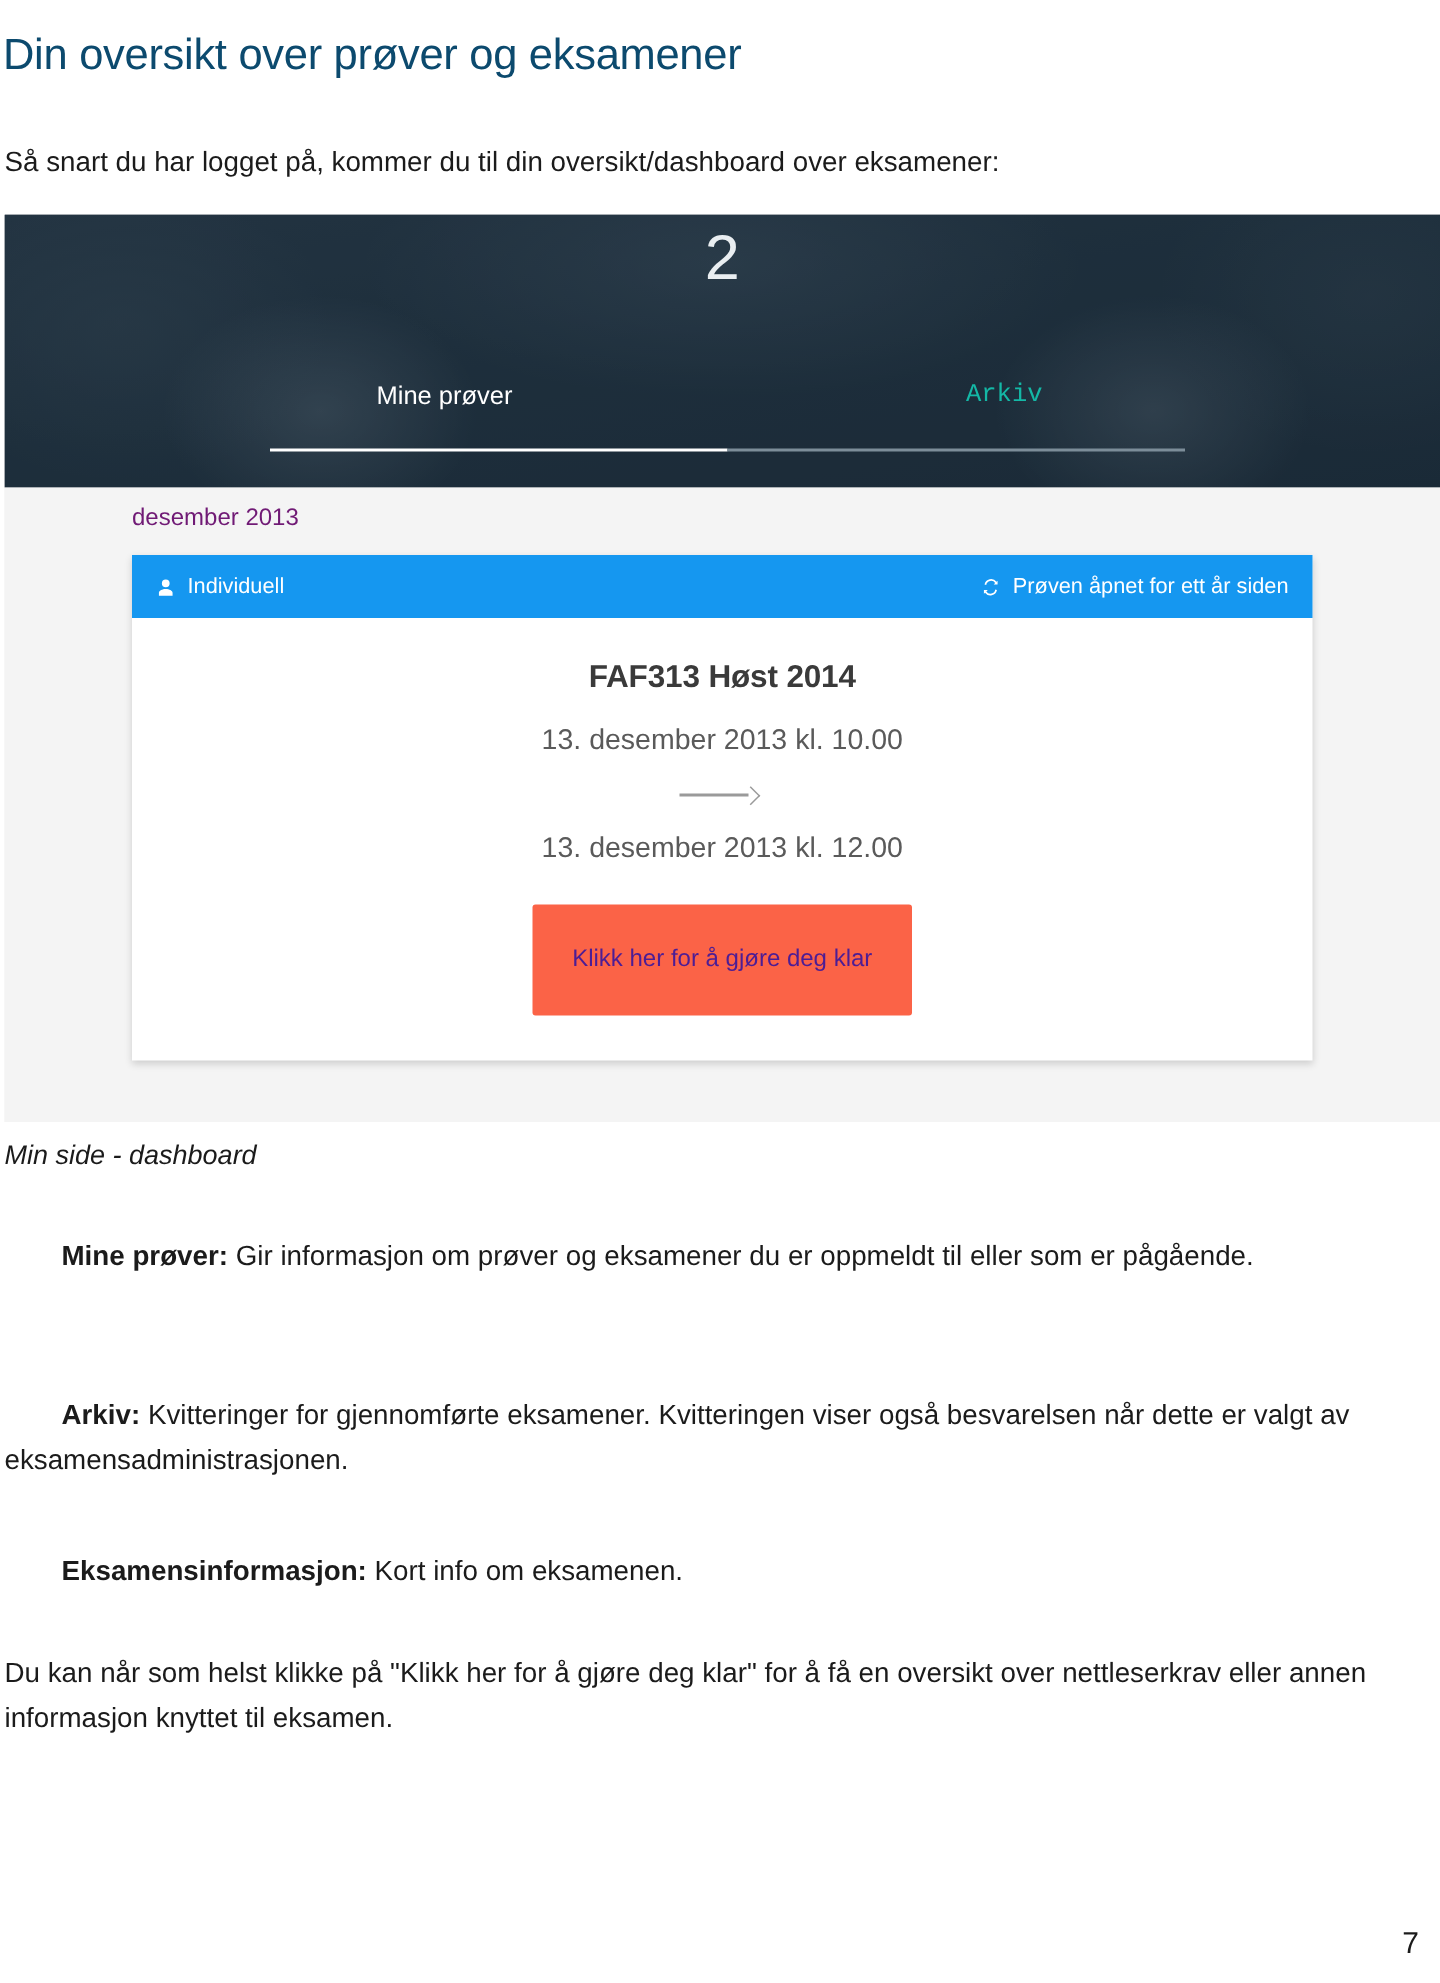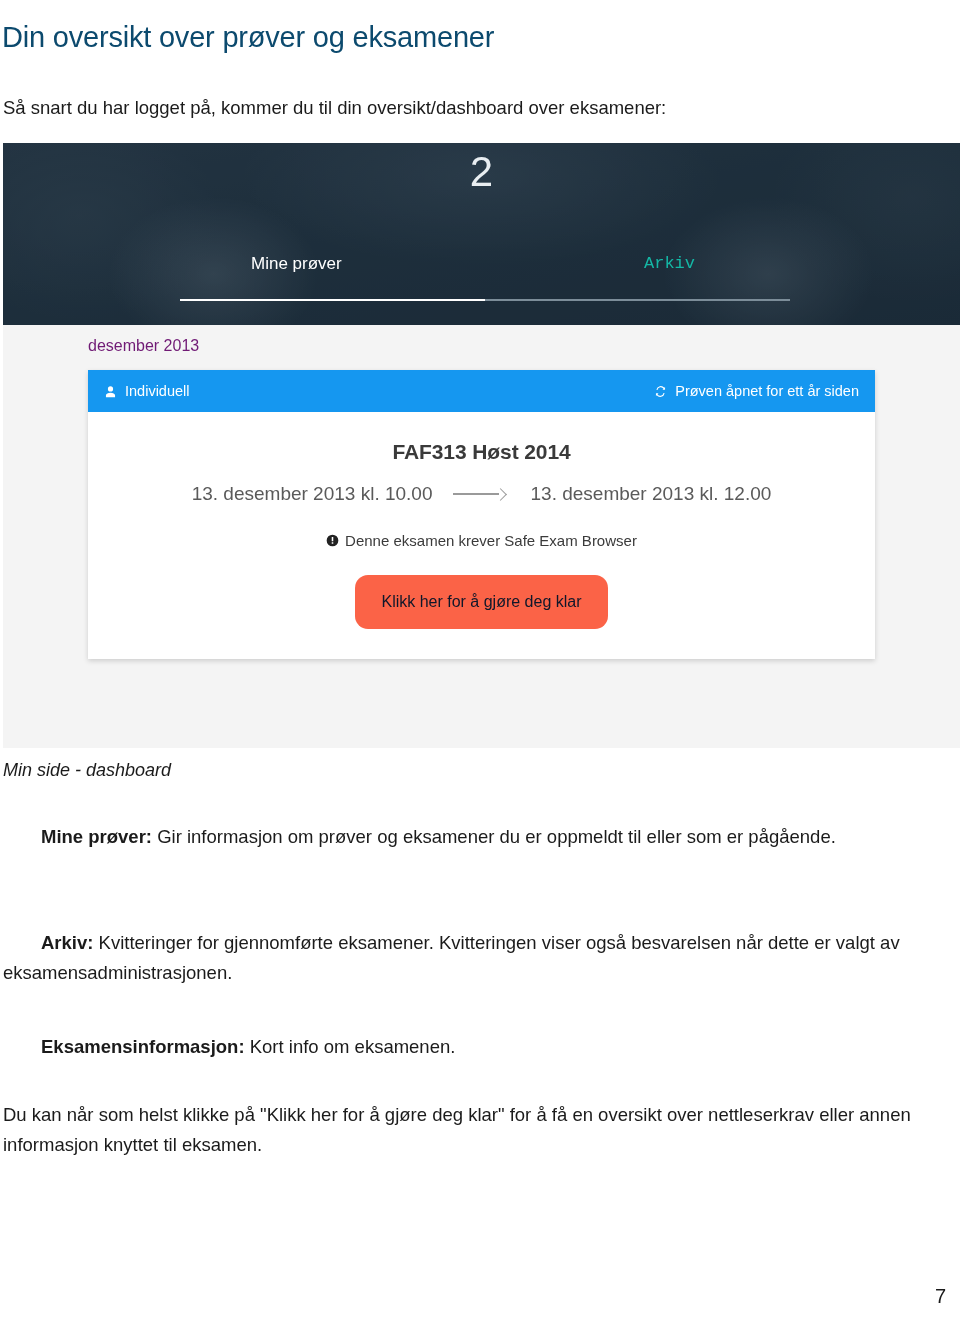--- a/index.html
+++ b/index.html
@@ -161,20 +161,21 @@
     letter-spacing: -0.1px;
   }
   .exam-times {
     margin-top: 19px;
     font-size: 19px;
     color: #5a5a5a;
     display: flex;
     align-items: center;
     justify-content: center;
     gap: 20px;
+    flex-direction: column;
   }
   .arrow {
     display: inline-block;
     width: 58px;
     height: 10px;
     position: relative;
   }
   .arrow::before {
     content: "";
     position: absolute;
@@ -198,25 +199,25 @@
     display: flex;
     align-items: center;
     justify-content: center;
     gap: 6px;
   }
   .sebrow svg { display: block; fill: #222222; }
   .cta {
     margin-top: 26px;
     display: inline-block;
     background: #fb6347;
-    color: #0f172a;
+    color: #4c1d95;
     font-size: 16px;
-    padding: 18px 26px;
+    padding: 28px 26px;
     border: none;
-    border-radius: 13px;
+    border-radius: 2px;
     cursor: pointer;
     font-family: "Liberation Sans", sans-serif;
   }
 
   
   .prose {
     position: absolute;
     left: 3px;
     width: 912px;
     font-size: 18.5px;
@@ -285,28 +286,20 @@
 
       <div class="card-inner">
         <div class="exam-title">FAF313 Høst 2014</div>
 
         <div class="exam-times">
           <span>13. desember 2013 kl. 10.00</span>
           <span class="arrow"></span>
           <span>13. desember 2013 kl. 12.00</span>
         </div>
 
-        <div class="sebrow">
-          <span>
-            <svg width="13" height="13" viewBox="0 0 16 16">
-                <path d="M8 .8a7.2 7.2 0 1 0 0 14.4A7.2 7.2 0 0 0 8 .8zm.95 11.3h-1.9v-1.9h1.9v1.9zm0-3.1h-1.9V3.6h1.9V9z"></path>
-              </svg>
-          </span>
-          <span>Denne eksamen krever Safe Exam Browser</span>
-        </div>
 
         <button class="cta">Klikk her for å gjøre deg klar</button>
       </div>
     </div>
   </div>
 </div>
 
 <div class="prose p-caption">Min side - dashboard</div>
 
 <div class="prose p-1">

